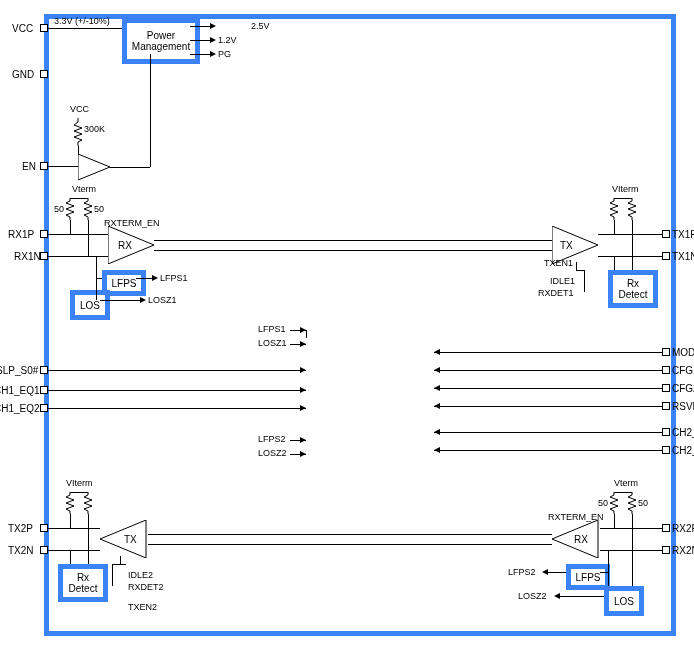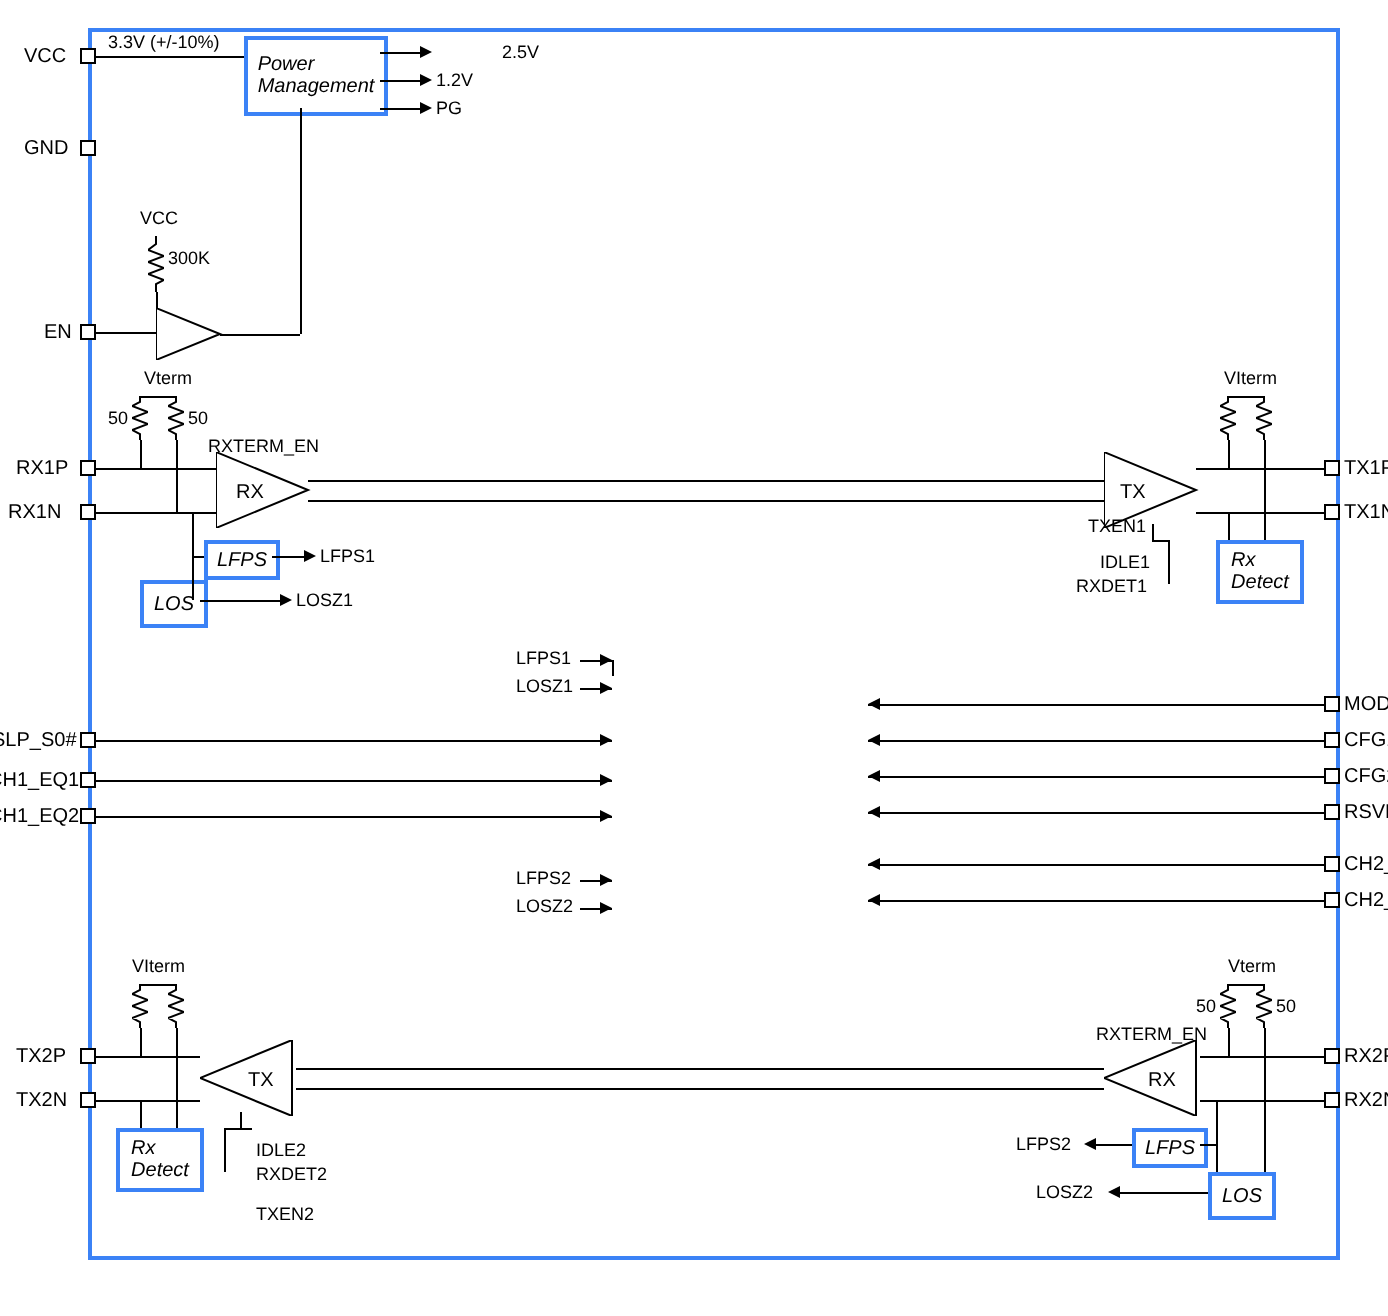--- a/index.html
+++ b/index.html
@@ -12,28 +12,27 @@
   }
   #canvas {
     position: relative;
     width: 694px;
     height: 658px;
     background: #fff;
     overflow: hidden;
   }
   .box {
     position: absolute;
-    border: 2px solid #3b82f6;
+    border: 5px solid #3b82f6;
     background: #fff;
     display: flex;
     align-items: center;
     justify-content: center;
-    text-align: left;
+    text-align: center;
     line-height: 1.1;
-    font-style: italic;
   }
   .label {
     position: absolute;
     white-space: nowrap;
   }
   .pin {
     position: absolute;
     width: 8px;
     height: 8px;
     border: 1px solid #000;
@@ -90,21 +89,21 @@
   <div class="pin" style="left:40px; top:70px;"></div>
   <div class="label" style="left:12px; top:69px;">GND</div>
 
   <div class="pin" style="left:40px; top:162px;"></div>
   <div class="label" style="left:22px; top:161px;">EN</div>
 
   <div class="pin" style="left:40px; top:230px;"></div>
   <div class="label" style="left:8px; top:229px;">RX1P</div>
 
   <div class="pin" style="left:40px; top:252px;"></div>
-  <div class="label" style="left:4px; top:251px;">RX1N</div>
+  <div class="label" style="left:14px; top:251px;">RX1N</div>
 
   <div class="pin" style="left:40px; top:366px;"></div>
   <div class="label" style="left:-4px; top:365px;">SLP_S0#</div>
 
   <div class="pin" style="left:40px; top:386px;"></div>
   <div class="label" style="left:-6px; top:385px;">CH1_EQ1</div>
 
   <div class="pin" style="left:40px; top:404px;"></div>
   <div class="label" style="left:-6px; top:403px;">CH1_EQ2</div>
 

